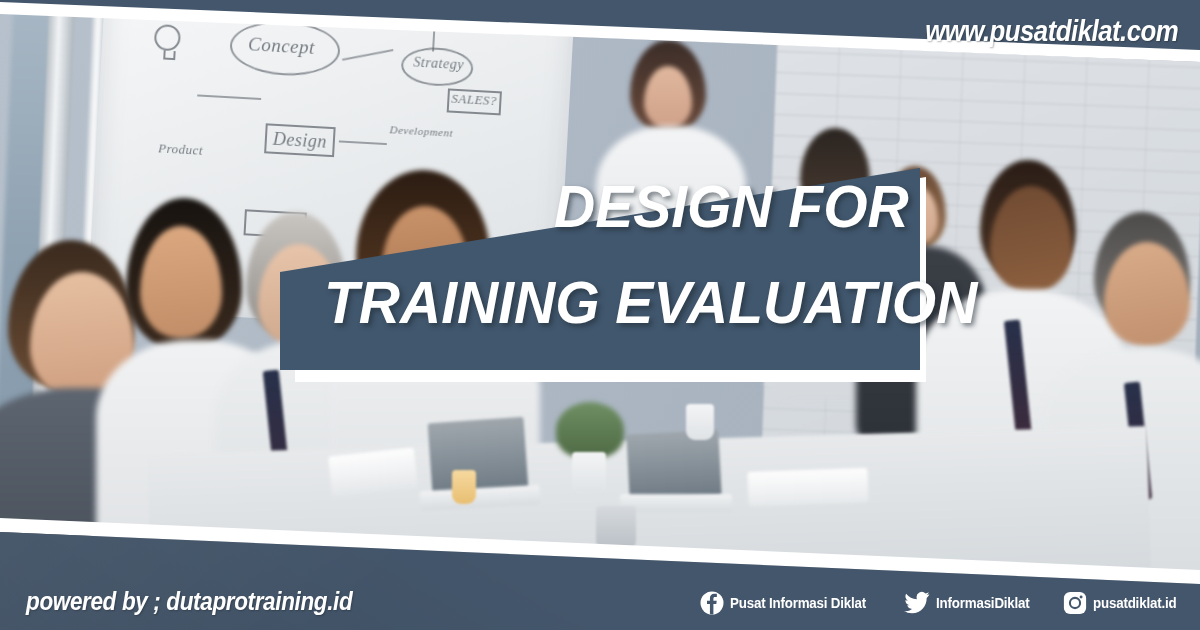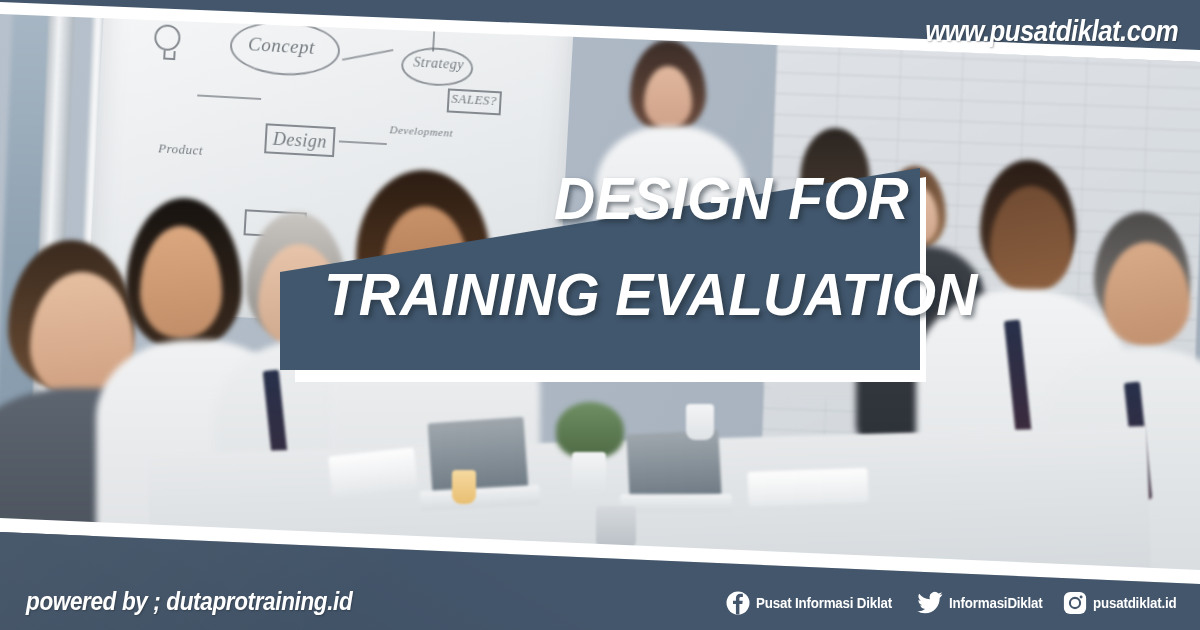--- a/index.html
+++ b/index.html
@@ -206,21 +206,21 @@
   }
   .banner-fill{
     position:absolute;
     left:280px; top:162px; width:648px; height:218px;
     -webkit-clip-path: polygon(0 110px, 640px 6px, 640px 208px, 0 208px);
     clip-path: polygon(0 110px, 640px 6px, 640px 208px, 0 208px);
     background:#41576d;
   }
   .title-stack{
     position:absolute;
-    left:280px; top:150px; width:660px; height:240px;
+    left:280px; top:158px; width:660px; height:240px;
     pointer-events:none;
   }
   .title-line{
     position:absolute;
     color:#ffffff;
     font-weight:bold;
     font-style:italic;
     white-space:nowrap;
     text-shadow:3px 3px 5px rgba(30,40,50,.55);
     transform-origin:left center;
@@ -247,21 +247,21 @@
     font-style:italic;
     letter-spacing:-0.4px;
     transform:scaleX(.9);
     transform-origin:left center;
     text-shadow:1px 1px 2px rgba(0,0,0,.25);
     white-space:nowrap;
   }
 
   .social-row{
     position:absolute; right:16px; bottom:15px;
-    display:flex; gap:13px;
+    display:flex; gap:26px;
     white-space:nowrap;
   }
   .social-item{
     display:flex; align-items:center; gap:6px;
   }
   .social-label{
     color:#ffffff;
     font-size:14.5px;
     font-weight:bold;
     letter-spacing:-0.2px;

